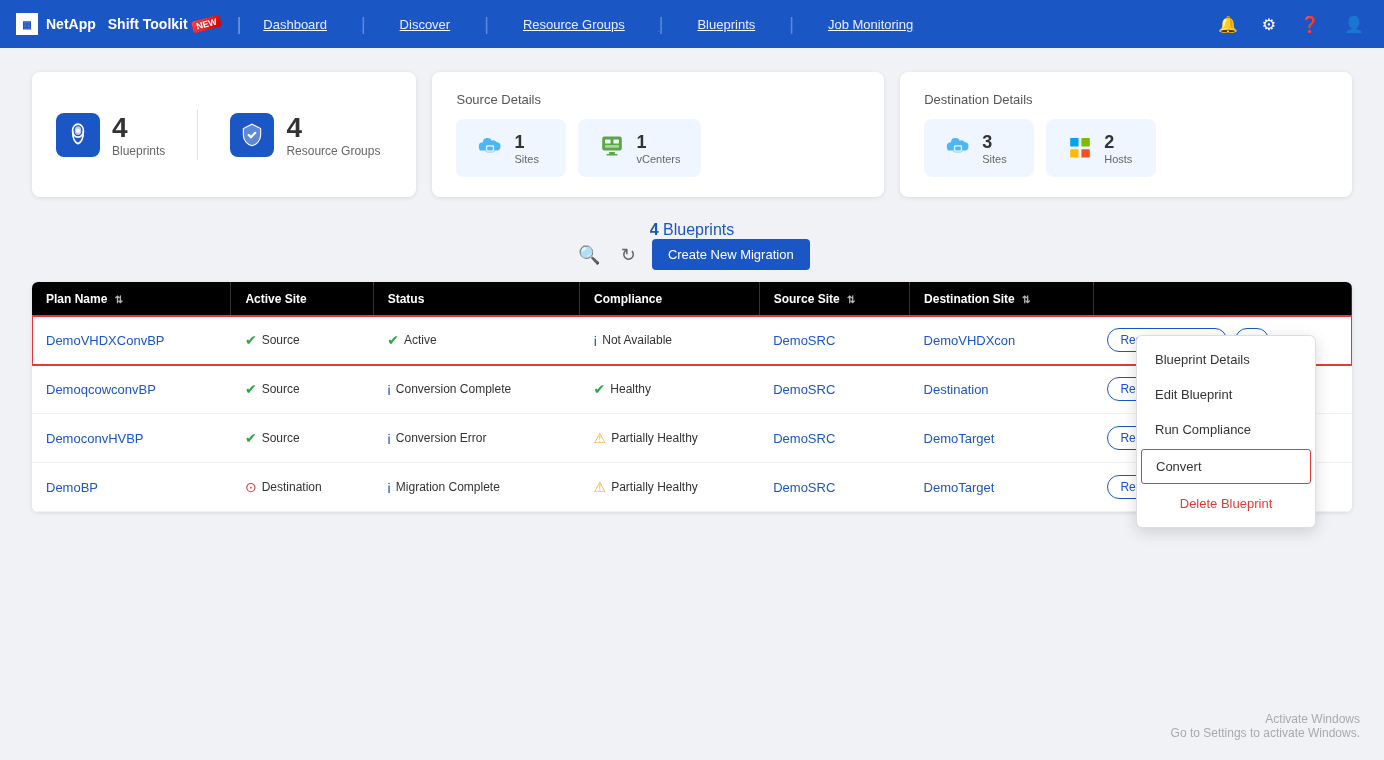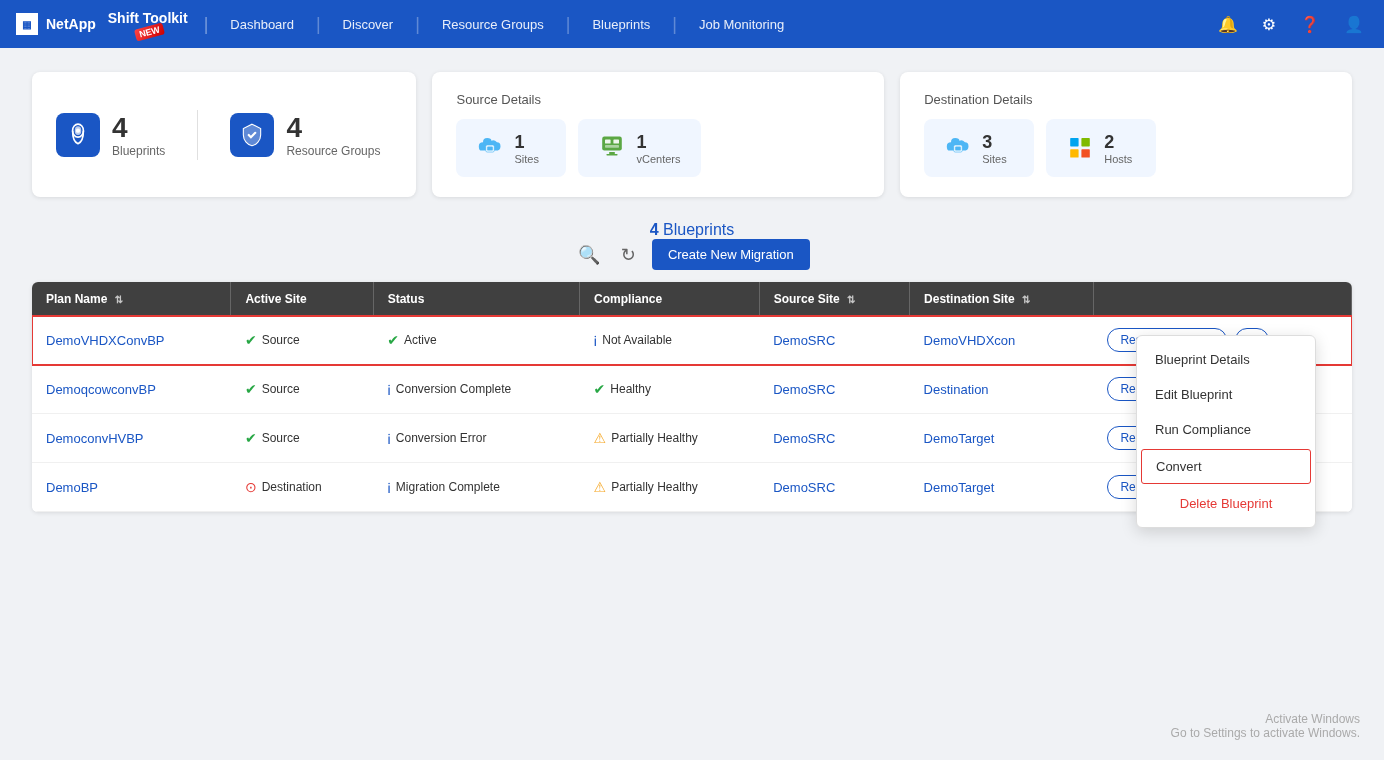--- a/index.html
+++ b/index.html
@@ -32,34 +32,33 @@
       justify-content: center;
     }
     .navbar-brand-logo span { color: #1a56c4; font-weight: bold; font-size: 10px; }
     .shift-toolkit {
       display: flex;
       align-items: center;
       font-size: 14px;
       color: white;
       font-weight: 600;
       margin-right: 8px;
-      flex-direction: column;
     }
     .toolkit-badge {
       background: linear-gradient(135deg, #ff4444, #cc0000);
       color: white;
       font-size: 9px;
       padding: 1px 4px;
       border-radius: 3px;
       margin-left: 4px;
       transform: rotate(-15deg);
       display: inline-block;
     }
     .nav-divider { color: rgba(255,255,255,0.4); margin: 0 8px; font-size: 18px; font-weight: 100; }
-    .nav-links { display: flex; align-items: center; gap: 0; flex: 1; }
+    .nav-links { display: flex; align-items: center; gap: 12px; flex: 1; text-decoration: underline; }
     .nav-link {
       color: rgba(255,255,255,0.9);
       text-decoration: none;
       font-size: 13px;
       padding: 0 14px;
       height: 48px;
       display: flex;
       align-items: center;
     }
     .nav-link-divider { color: rgba(255,255,255,0.3); }
@@ -168,21 +167,21 @@
     }
 
     
     .table-container {
       background: white;
       border-radius: 6px;
       overflow: hidden;
       box-shadow: 0 1px 4px rgba(0,0,0,0.1);
     }
     .data-table { width: 100%; border-collapse: collapse; }
-    .data-table thead { background: #404040; color: white; }
+    .data-table thead { background: #000000; color: white; }
     .data-table th {
       padding: 10px 14px;
       text-align: left;
       font-size: 12px;
       font-weight: 600;
       border-right: 1px solid rgba(255,255,255,0.2);
       white-space: nowrap;
     }
     .data-table th .sort-icon { margin-left: 4px; font-size: 10px; opacity: 0.7; }
     .data-table td {

